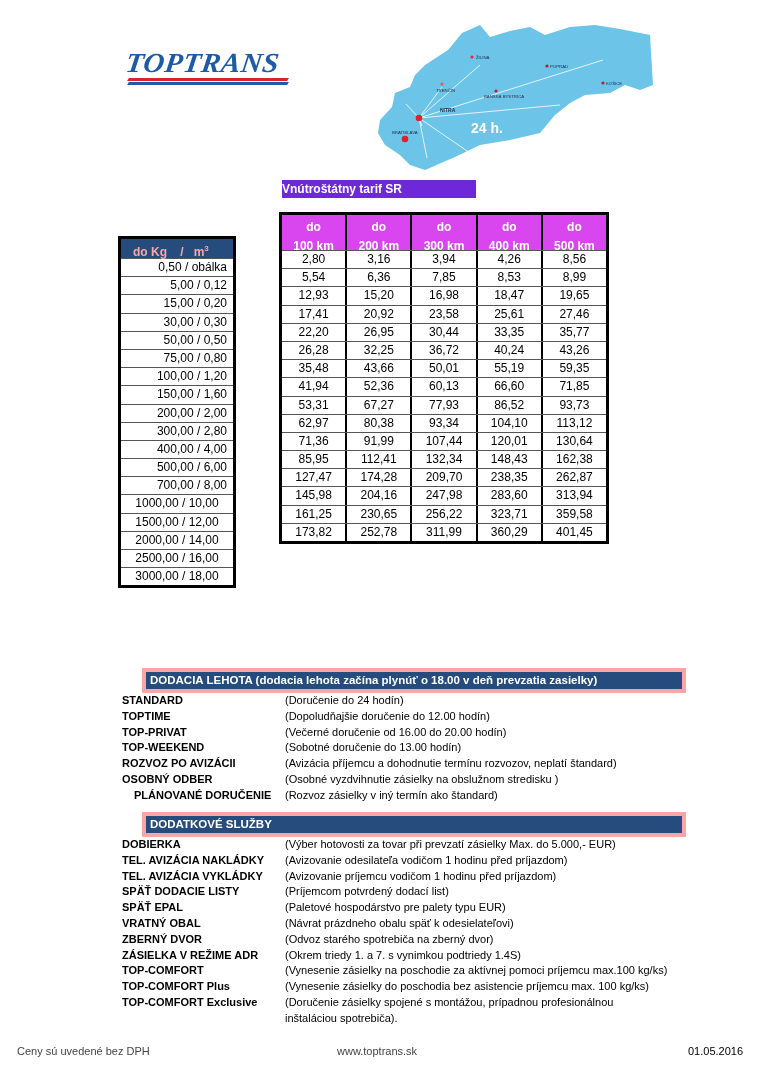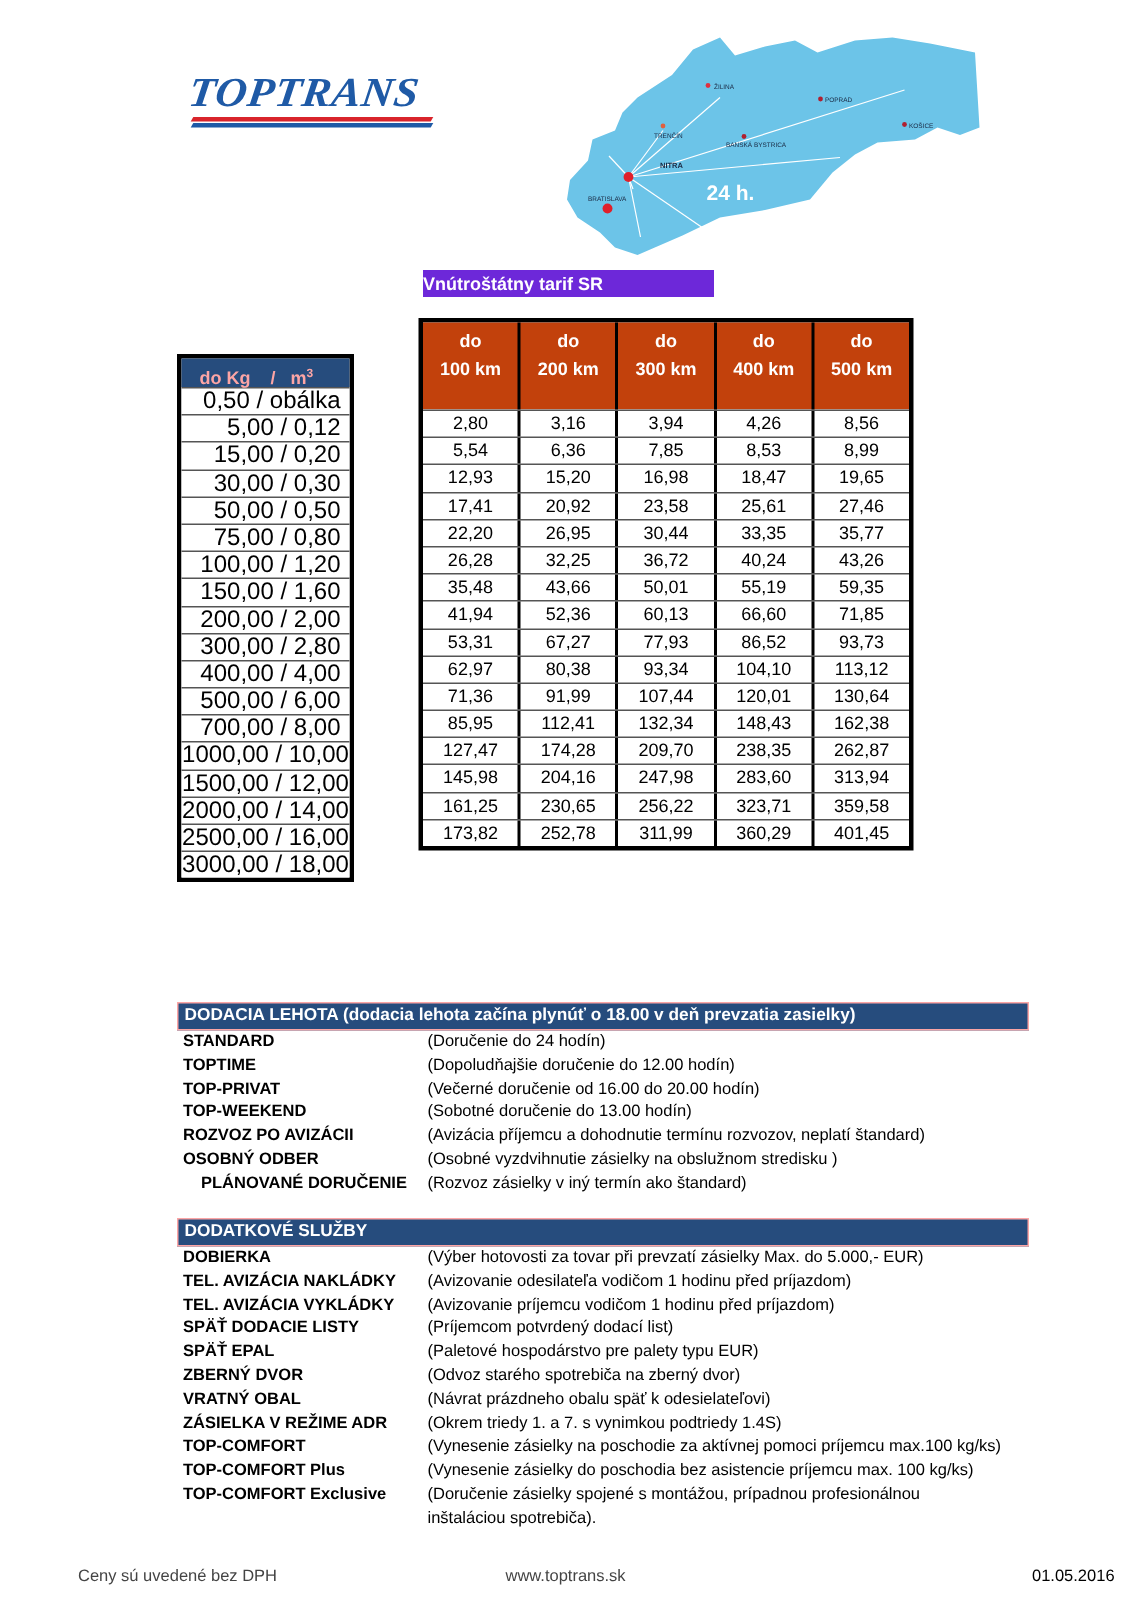--- a/index.html
+++ b/index.html
@@ -22,38 +22,38 @@
   .tariff-title { position:absolute; left:282px; top:180px; width:194px; height:18px;
                   background:#6d28d9; color:#fff; font-weight:bold; font-size:12px;
                   line-height:18px; }
 
   
   .wt { position:absolute; left:118px; top:236px; width:112px; border:3px solid #000;
         border-top:3px solid #000; box-sizing:content-box; }
   .wt-head { height:19px; background:#264c7d; color:#fca5a5; font-weight:bold; font-size:12px;
              line-height:19px; padding-left:12px; white-space:nowrap; }
   .wt-head sup { font-size:8px; }
-  .wt-row { height:17.2px; line-height:17px; font-size:16px; text-align:right; padding-right:6px;
+  .wt-row { height:17.2px; line-height:17px; font-size:12px; text-align:right; padding-right:6px;
             border-top:1px solid #555; background:#fff; white-space:nowrap; }
   .wt-row.c { text-align:center; padding-right:0; }
 
   
   .pt { position:absolute; left:279px; top:212px; width:324px; border:3px solid #000; }
-  .pt-head { display:flex; height:58px; background:#c2410c; }
+  .pt-head { display:flex; height:35px; background:#d946ef; }
   .pt-hcell { flex:1; color:#fff; font-weight:bold; font-size:12px; text-align:center;
               line-height:19px; padding-top:3px; border-left:2px solid #000; }
   .pt-hcell:first-child { border-left:none; }
   .pt-row { display:flex; height:17.2px; border-top:1px solid #555; background:#fff; }
   .pt-cell { flex:1; text-align:center; font-size:12px; line-height:17px; border-left:2px solid #000; }
   .pt-cell:first-child { border-left:none; }
 
   
   .section { position:absolute; left:118px; width:568px; }
   .sec-head { height:17px; background:#264c7d; color:#fff; font-weight:bold; font-size:11.5px;
-              line-height:17px; padding-left:4px; border:1px solid #fca5a5; white-space:nowrap; }
+              line-height:17px; padding-left:4px; border:4px solid #fca5a5; white-space:nowrap;margin-left:24px; }
   .sec-row { display:flex; font-size:11px; line-height:15.8px; }
   .sec-name { width:163px; padding-left:4px; font-weight:bold; white-space:nowrap; }
   .sec-name.indent { padding-left:16px; width:151px; }
   .sec-desc { flex:1; white-space:pre-wrap; }
 
   .footer { position:absolute; top:1045px; font-size:11px; color:#444; }
   .footer.date { color:#000; }
 </style>
 </head>
 <body>
@@ -311,26 +311,26 @@
       </div>
       <div class="sec-row">
         <div class="sec-name">SPÄŤ DODACIE LISTY</div>
         <div class="sec-desc">(Príjemcom potvrdený dodací list)</div>
       </div>
       <div class="sec-row">
         <div class="sec-name">SPÄŤ EPAL</div>
         <div class="sec-desc">(Paletové hospodárstvo pre palety typu EUR)</div>
       </div>
       <div class="sec-row">
+        <div class="sec-name">VRATNÝ OBAL</div>
+        <div class="sec-desc">(Návrat prázdneho obalu späť k odesielateľovi)</div>
+      </div>
+      <div class="sec-row">
         <div class="sec-name">ZBERNÝ DVOR</div>
         <div class="sec-desc">(Odvoz starého spotrebiča na zberný dvor)</div>
-      </div>
-      <div class="sec-row">
-        <div class="sec-name">VRATNÝ OBAL</div>
-        <div class="sec-desc">(Návrat prázdneho obalu späť k odesielateľovi)</div>
       </div>
       <div class="sec-row">
         <div class="sec-name">ZÁSIELKA V REŽIME ADR</div>
         <div class="sec-desc">(Okrem triedy 1. a 7. s vynimkou podtriedy 1.4S)</div>
       </div>
       <div class="sec-row">
         <div class="sec-name">TOP-COMFORT</div>
         <div class="sec-desc">(Vynesenie zásielky na poschodie za aktívnej pomoci príjemcu max.100 kg/ks)</div>
       </div>
       <div class="sec-row">
@@ -338,15 +338,15 @@
         <div class="sec-desc">(Vynesenie zásielky do poschodia bez asistencie príjemcu max. 100 kg/ks)</div>
       </div>
       <div class="sec-row">
         <div class="sec-name">TOP-COMFORT Exclusive</div>
         <div class="sec-desc">(Doručenie zásielky spojené s montážou, prípadnou profesionálnou
 inštaláciou spotrebiča).</div>
       </div>
     </div>
 </div>
 
-<div class="footer" style="left:17px;margin-left:35px;">Ceny sú uvedené bez DPH</div>
+<div class="footer" style="left:17px;">Ceny sú uvedené bez DPH</div>
 <div class="footer" style="left:337px;">www.toptrans.sk</div>
 <div class="footer date" style="left:688px;">01.05.2016</div>
 
 </body></html>

